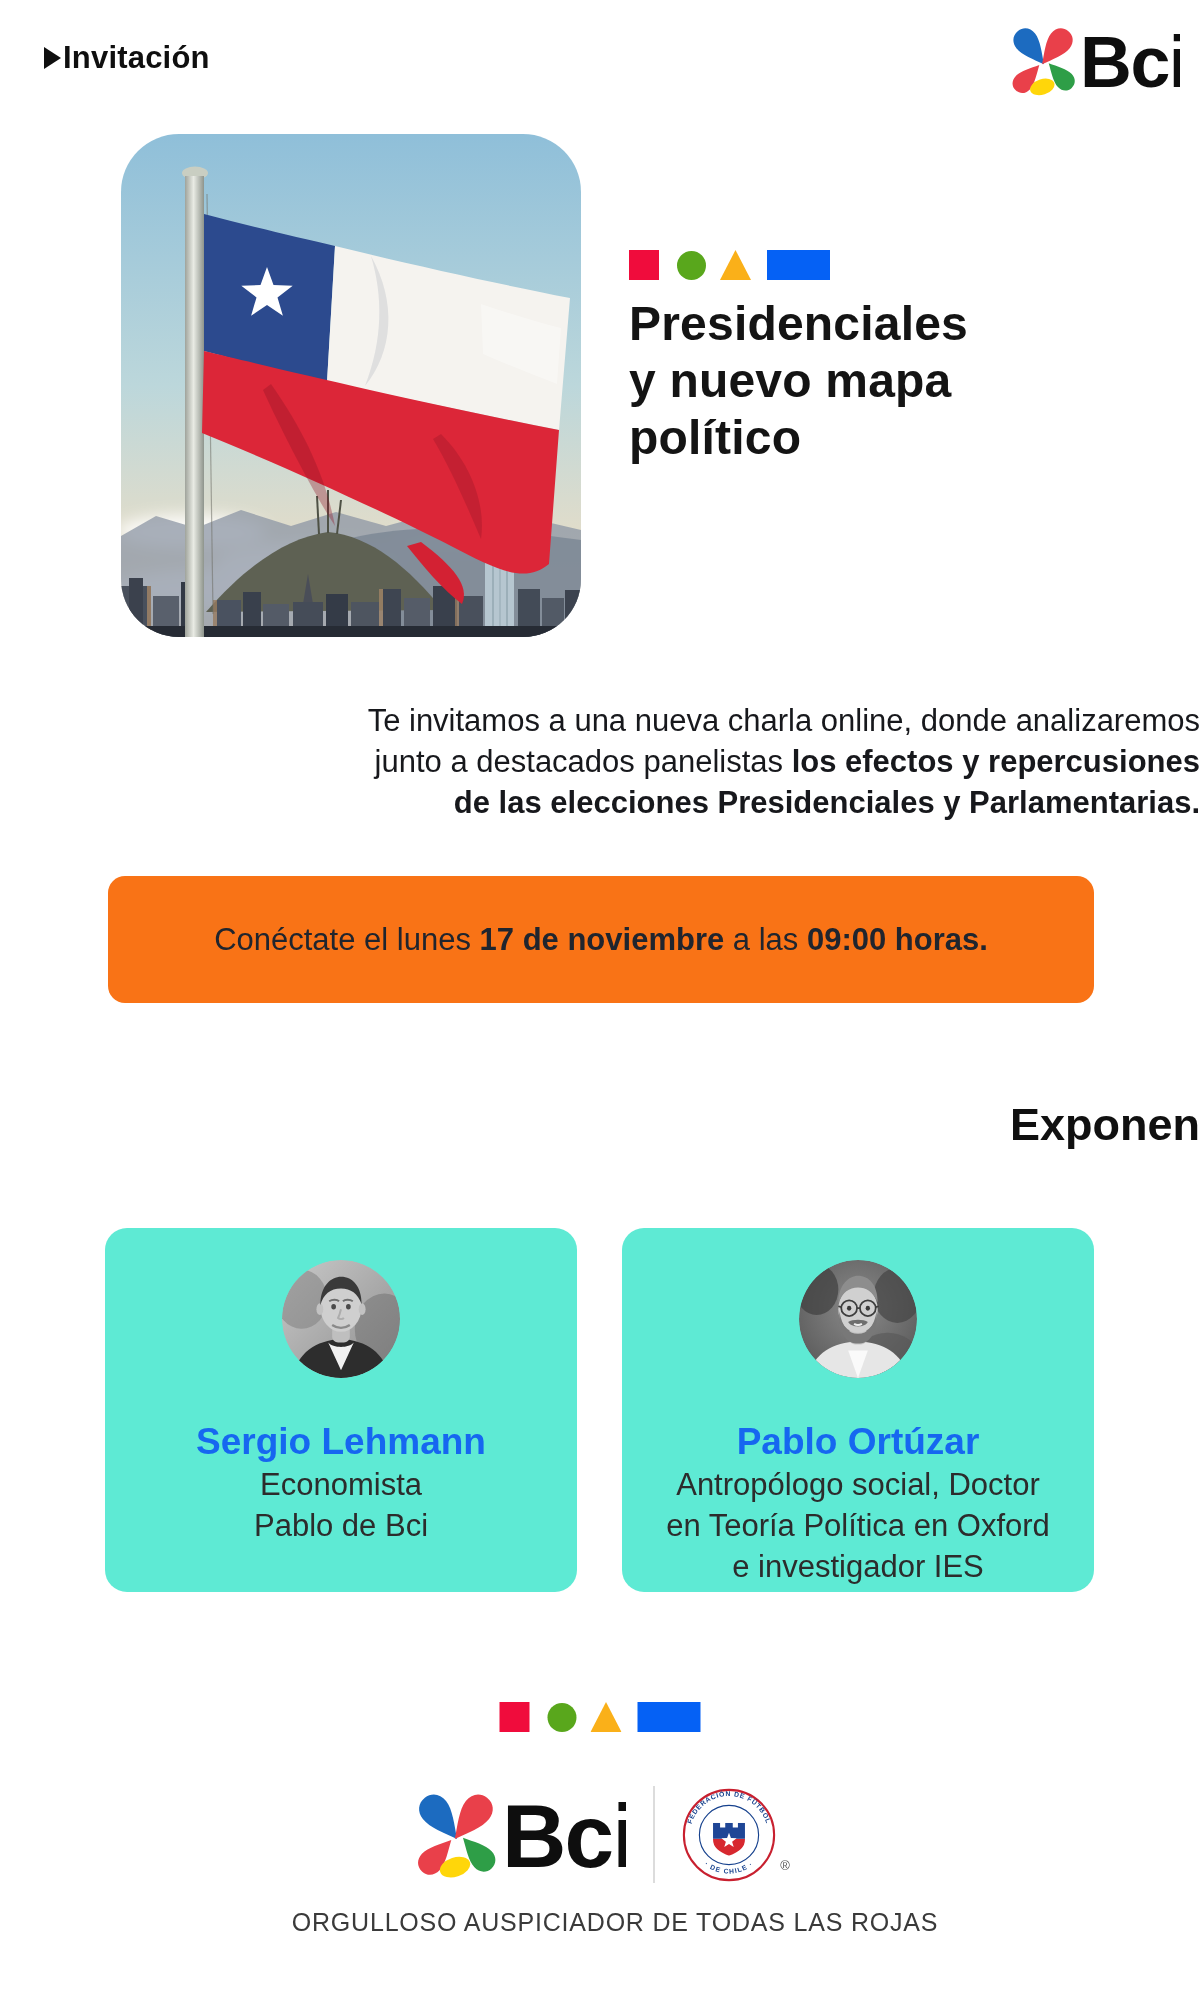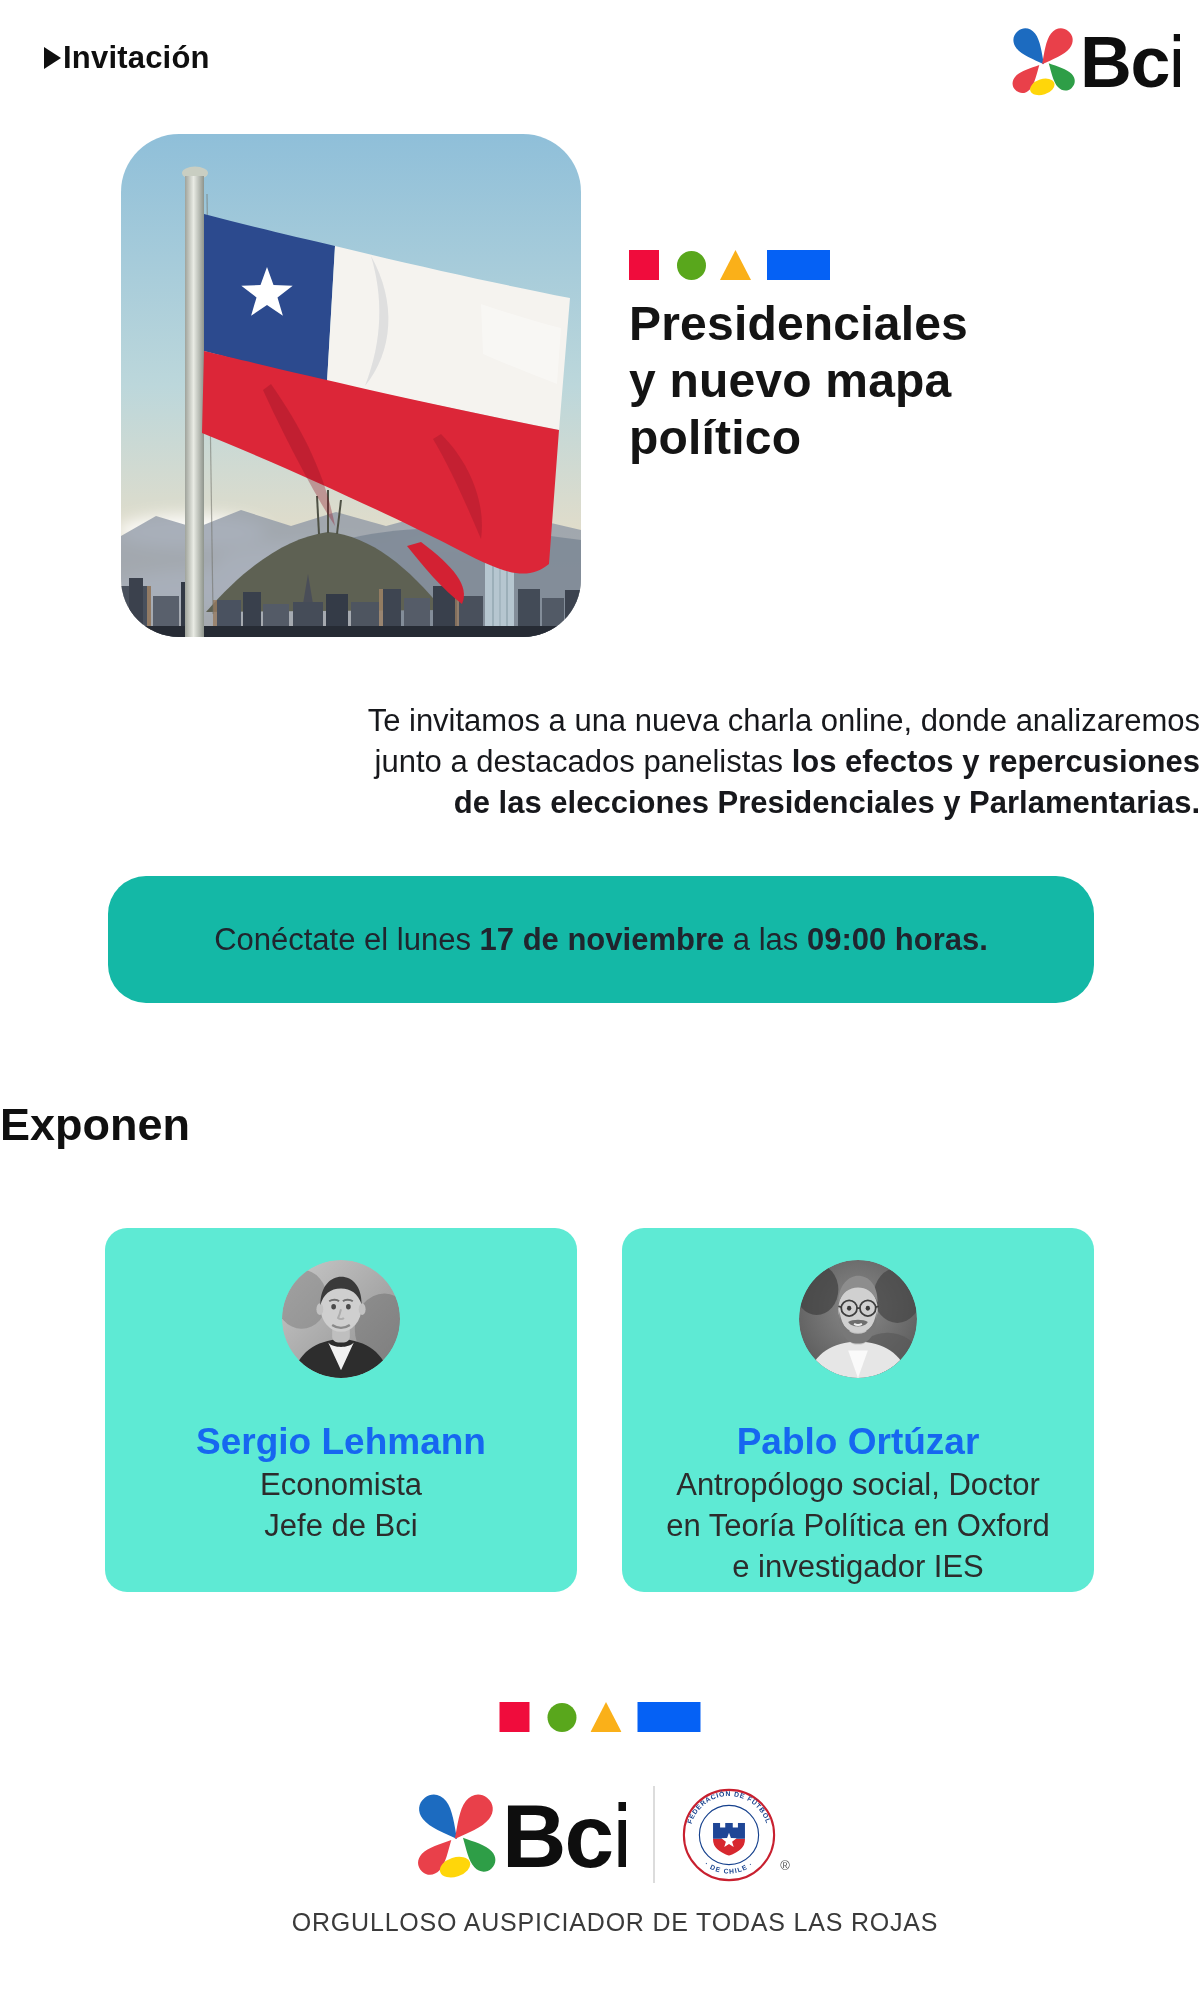--- a/index.html
+++ b/index.html
@@ -35,21 +35,21 @@
                 font-weight: 600; letter-spacing: .2px; color: #141414; white-space: pre-line; }
 
   .intro { position: absolute; left: 0; top: 700px; width: 1200px; text-align: right;
            font-size: 31px; line-height: 41px; color: #17181c; }
   .intro b, .banner b { font-weight: 700; }
 
   .banner { position: absolute; left: 108px; top: 876px; width: 986px; height: 127px;
             border-radius: 38px; display: flex; align-items: center; justify-content: center;
             font-size: 31px; color: #20252e; }
 
-  .exponen { position: absolute; left: 0; top: 1099px; width: 1200px; text-align: left;
+  .exponen { position: absolute; left: 0; top: 1099px; width: 1200px; text-align: right;
              font-size: 45px; font-weight: 700; color: #101010; }
 
   .card { position: absolute; top: 1228px; width: 472px; height: 364px; background: #5eead4;
           border-radius: 22px; text-align: center; padding-top: 32px; }
   .card-left { left: 105px; }
   .card-right { left: 622px; }
   .avatar { width: 118px; height: 118px; border-radius: 50%; overflow: hidden; display: inline-block; }
   .sp-name { display: block; margin-top: 38px; font-size: 37px; font-weight: 700; line-height: 44px; }
   .sp-role { margin-top: 0; font-size: 31px; line-height: 41px; color: #2c2c2c; white-space: pre-line; }
 
@@ -176,21 +176,21 @@
   <div class="hero-title">Presidenciales
 y nuevo mapa
 político</div>
 
   <div class="intro">
     <div><span>Te invitamos a una nueva charla online, donde analizaremos</span><b></b></div>
     <div><span>junto a destacados panelistas </span><b>los efectos y repercusiones</b></div>
     <div><span></span><b>de las elecciones Presidenciales y Parlamentarias.</b></div>
   </div>
 
-  <div class="banner" style="background-color: #14b8a6;">
+  <div class="banner" style="background-color: #f97316; border-radius: 17px;">
     <span><span>Conéctate el lunes </span><b>17 de noviembre</b><span> a las </span><b>09:00 horas.</b></span>
   </div>
 
   <div class="exponen">Exponen</div>
 
   <div class="card card-left">
     <span class="avatar">
       <svg width="118" height="118" viewBox="0 0 120 120">
         <defs>
           <clipPath id="cps">
@@ -216,21 +216,21 @@
           <path d="M62,42 C64,40 69,40 72,42" stroke="#6F6F6F" stroke-width="2" fill="none"></path>
           <ellipse cx="52.5" cy="47.5" rx="2.4" ry="2.8" fill="#4A4A4A"></ellipse>
           <ellipse cx="67.5" cy="47.5" rx="2.4" ry="2.8" fill="#4A4A4A"></ellipse>
           <path d="M60,50 C59,54 58,57 57,59 C58.5,60.5 61.5,60.5 63,59" stroke="#ADADAD" stroke-width="2" fill="none"></path>
           <path d="M51,66 C57,70 63,70 69,66" stroke="#8A8A8A" stroke-width="2.4" fill="none"></path>
         </g>
       </svg>
     </span>
     <a class="sp-name" style="color: rgb(22, 103, 240);">Sergio Lehmann</a>
     <div class="sp-role">Economista
-Jefe de Bci</div>
+Pablo de Bci</div>
   </div>
 
   <div class="card card-right">
     <span class="avatar">
       <svg width="118" height="118" viewBox="0 0 120 120">
         <defs>
           <clipPath id="cpp">
               <circle cx="60" cy="60" r="60"></circle>
             </clipPath>
           <radialGradient id="bgp" cx="0.5" cy="0.4" r="0.8">

